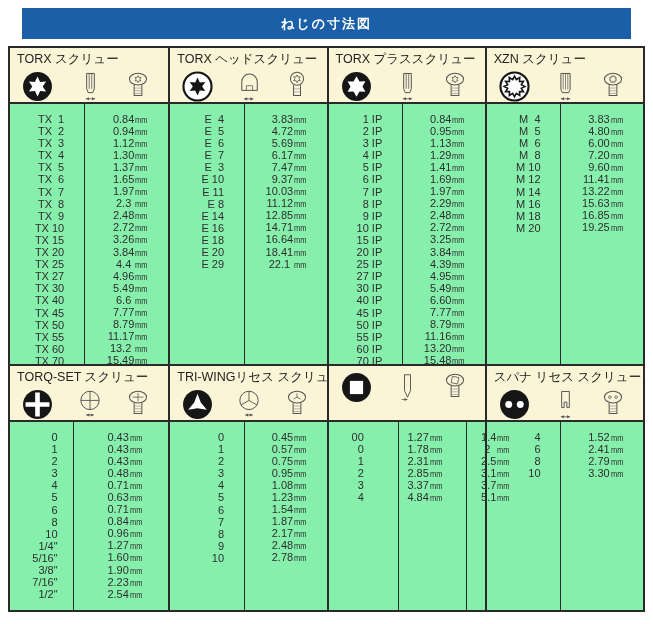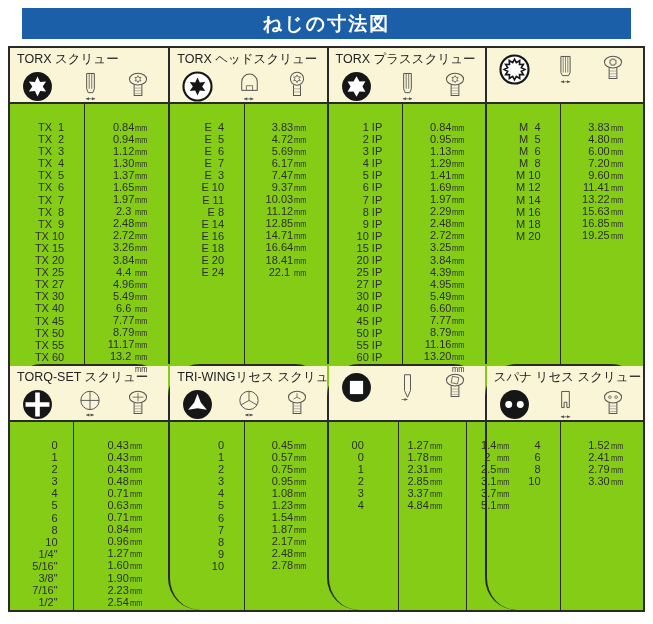--- a/index.html
+++ b/index.html
@@ -5,44 +5,44 @@
   html,body { margin:0; padding:0; }
   body {
     width:653px; height:624px; background:#ffffff;
     font-family:"Liberation Sans","DejaVu Sans",sans-serif;
     color:#2e2e2e; overflow:hidden;
   }
   .banner {
     margin:8px 22px 0 22px; height:31px; background:#1b5fa9;
     display:flex; align-items:center; justify-content:center;
   }
-  .banner .banner-text { color:#ffffff; font-weight:bold; font-size:19px; letter-spacing:2px; }
+  .banner .banner-text { color:#ffffff; font-weight:bold; font-size:13px; letter-spacing:2px; }
 
   .dim-table {
     margin:7px 8px 0 8px; border:2px solid #2a2a2a;
     display:grid; grid-template-columns:repeat(4,1fr);
-    grid-template-rows:316px 246px; background:#84cc16;
+    grid-template-rows:316px 246px; background:#86efac;
   }
   .panel { display:flex; flex-direction:column; min-width:0; box-sizing:border-box; }
   .panel:not(:nth-child(4n+1)) { border-left:2px solid #2a2a2a; }
-  .panel:nth-child(n+5) { border-top:2px solid #2a2a2a;border-radius:32px; }
+  .panel:nth-child(n+5) { border-top:2px solid #2a2a2a; }
 
   .panel-header {
     background:#faf5d6; border-bottom:2px solid #2a2a2a;
     height:56px; box-sizing:border-box; padding:3px 6px 0 7px;
   }
   .panel-title { font-size:12.5px; color:#222; white-space:nowrap; display:block; }
   .icon-row { display:flex; align-items:center; justify-content:space-between; padding:0 12px 0 4px; height:37px; }
   .icon { display:flex; align-items:center; justify-content:center; }
 
   .panel-body { flex:1; display:grid; min-height:0; }
   .cols-47-53 { grid-template-columns:47% 53%; }
   .cols-40-60 { grid-template-columns:40% 60%; }
   .cols-3 { grid-template-columns:34% 33.5% 32.5%;gap:16px; }
-  .col { padding-top:17px; min-width:0; }
+  .col { padding-top:9px; min-width:0; }
   .col + .col { border-left:1.5px solid #2a2a2a; }
 
   .cell {
     height:12.1px; display:flex; align-items:center; justify-content:center;
     font-size:11px; line-height:12.1px; color:#2e2e2e;
   }
   .size-box { width:3.1em; text-align:right; white-space:pre; }
   .cols-40-60 .size-box { width:2.9em; }
   .cols-3 .size-box { width:1.6em; }
   .val-box { display:flex; align-items:baseline; }
@@ -347,21 +347,21 @@
           <div class="cell">
             <span class="size-box">E 16</span>
           </div>
           <div class="cell">
             <span class="size-box">E 18</span>
           </div>
           <div class="cell">
             <span class="size-box">E 20</span>
           </div>
           <div class="cell">
-            <span class="size-box">E 24</span>
+            <span class="size-box">E 29</span>
           </div>
         </div>
         <div class="col">
           <div class="cell">
             <span class="val-box">
               <span class="num">3.83</span>
               <span class="unit">mm</span>
             </span>
           </div>
           <div class="cell">
@@ -661,20 +661,21 @@
             <span class="val-box">
               <span class="num">15.48</span>
               <span class="unit">mm</span>
             </span>
           </div>
         </div>
       </div>
     </div>
     <div class="panel">
       <div class="panel-header">
+        <span class="panel-title">XZN スクリュー</span>
         <div class="icon-row">
           <span class="icon">
             <svg width="33" height="33" viewBox="0 0 40 40">
               <circle cx="20" cy="20" r="17" fill="#fff" stroke="#161616" stroke-width="2.6"></circle>
               <polygon points="32.5,20.0 28.3,22.2 30.8,26.3 26.1,26.1 26.3,30.8 22.2,28.3 20.0,32.5 17.8,28.3 13.8,30.8 13.9,26.1 9.2,26.3 11.7,22.2 7.5,20.0 11.7,17.8 9.2,13.8 13.9,13.9 13.7,9.2 17.8,11.7 20.0,7.5 22.2,11.7 26.3,9.2 26.1,13.9 30.8,13.7 28.3,17.8" fill="none" stroke="#161616" stroke-width="2"></polygon>
             </svg>
           </span>
           <span class="icon">
             <svg width="23" height="31" viewBox="0 0 30 40">
               <path d="M9 3 h12 v21 l-2 4 h-8 l-2 -4 z" fill="none" stroke="#555" stroke-width="1.3"></path>

